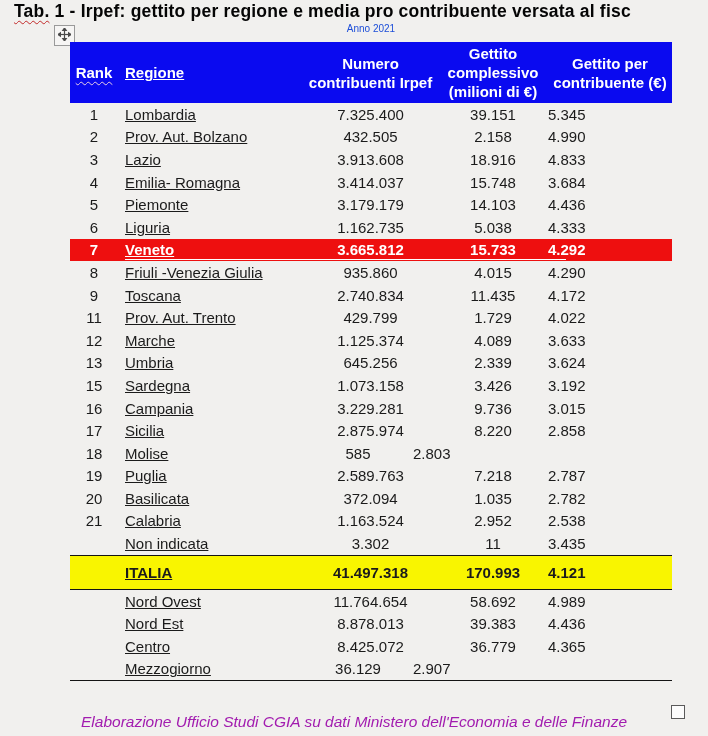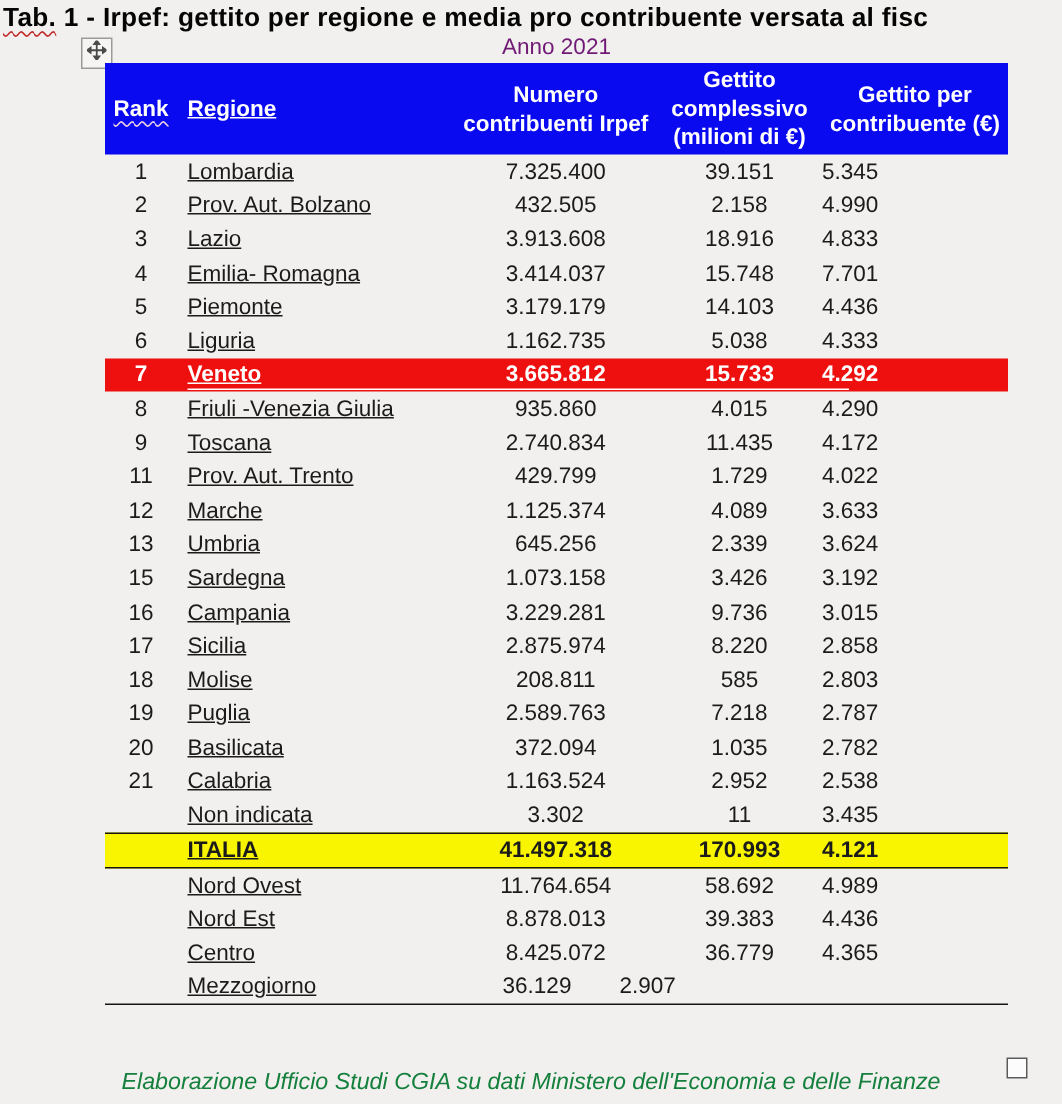--- a/index.html
+++ b/index.html
@@ -4,37 +4,37 @@
 <style>
   * { margin:0; padding:0; box-sizing:border-box; }
   html,body { width:708px; height:736px; overflow:hidden; }
   body {
     background:#f1f0ee;
     font-family:"Liberation Sans", sans-serif;
     position:relative;
     color:#1b1b1b;
   }
   .doc-title {
-    position:absolute; top:1px; left:2px;
+    position:absolute; top:1px; left:14px;
     font-size:17.5px; font-weight:bold; color:#050505;
     white-space:nowrap; letter-spacing:.2px;
   }
   .squiggle-red {
     text-decoration:underline; text-decoration-style:wavy;
     text-decoration-color:#c22a2a; text-decoration-thickness:1px;
     text-underline-offset:3px;
   }
   .squiggle-light {
     text-decoration:underline; text-decoration-style:wavy;
     text-decoration-color:#e9cfe2; text-decoration-thickness:1px;
     text-underline-offset:3px;
   }
   .subtitle {
     position:absolute; top:23px; left:70px; width:602px;
-    text-align:center; font-size:15px; color:#701a75;
+    text-align:center; font-size:10px; color:#1d4ed8;
   }
   .move-handle {
     position:absolute; left:54px; top:25px; width:21px; height:21px;
     background:#f6f5f4; border:1px solid #9a9a9a;
     display:flex; align-items:center; justify-content:center;
   }
   .resize-handle {
     position:absolute; left:671px; top:705px; width:14px; height:14px;
     background:#fcfcfc; border:1px solid #5a5a5a; z-index:1;
   }
@@ -51,30 +51,30 @@
   .cell-num { width:135px; text-align:center; }
   .cell-get { width:110px; text-align:center; }
   .cell-per { width:124px; }
   .tbody { border-bottom:1.5px solid #141414; }
   .trow {
     display:flex; height:22.6px; align-items:center;
     font-size:15px; position:relative;
   }
   .trow.highlight { background:var(--highlight-bg,#ee0f0f); color:#fff; font-weight:bold; }
   .trow.total {
-    background:var(--total-bg,#f9f500); font-weight:bold; height:24px;
+    background:var(--total-bg,#f9f500); font-weight:bold; height:35px;
     border-top:1.5px solid #141414; border-bottom:1.5px solid #141414;
   }
   .white-underline {
     position:absolute; left:55px; bottom:1px; width:441px; height:1.5px;
     background:#fff;
   }
   .doc-footer {
     position:absolute; top:713px; left:24px; width:660px;
-    text-align:center; font-style:italic; font-size:15.5px; color:#15803d;
+    text-align:center; font-style:italic; font-size:15.5px; color:#a21caf;
     z-index:2; white-space:nowrap;
   }
 </style>
 </head>
 <body style="background: rgb(241, 240, 238);">
 
 <div class="doc-title"><span class="squiggle-red">Tab.</span><span> 1 - Irpef: gettito per regione e media pro contribuente versata al fisc</span></div>
 
 <div class="move-handle">
   <span>
@@ -121,21 +121,21 @@
         <div class="cell-regione">Lazio</div>
         <div class="cell-num">3.913.608</div>
         <div class="cell-get">18.916</div>
         <div class="cell-per">4.833</div>
       </div>
       <div class="trow">
         <div class="cell-rank">4</div>
         <div class="cell-regione">Emilia- Romagna</div>
         <div class="cell-num">3.414.037</div>
         <div class="cell-get">15.748</div>
-        <div class="cell-per">7.701</div>
+        <div class="cell-per">3.684</div>
       </div>
       <div class="trow">
         <div class="cell-rank">5</div>
         <div class="cell-regione">Piemonte</div>
         <div class="cell-num">3.179.179</div>
         <div class="cell-get">14.103</div>
         <div class="cell-per">4.436</div>
       </div>
       <div class="trow">
         <div class="cell-rank">6</div>
@@ -204,21 +204,20 @@
       <div class="trow">
         <div class="cell-rank">17</div>
         <div class="cell-regione">Sicilia</div>
         <div class="cell-num">2.875.974</div>
         <div class="cell-get">8.220</div>
         <div class="cell-per">2.858</div>
       </div>
       <div class="trow">
         <div class="cell-rank">18</div>
         <div class="cell-regione">Molise</div>
-        <div class="cell-num">208.811</div>
         <div class="cell-get">585</div>
         <div class="cell-per">2.803</div>
       </div>
       <div class="trow">
         <div class="cell-rank">19</div>
         <div class="cell-regione">Puglia</div>
         <div class="cell-num">2.589.763</div>
         <div class="cell-get">7.218</div>
         <div class="cell-per">2.787</div>
       </div>

